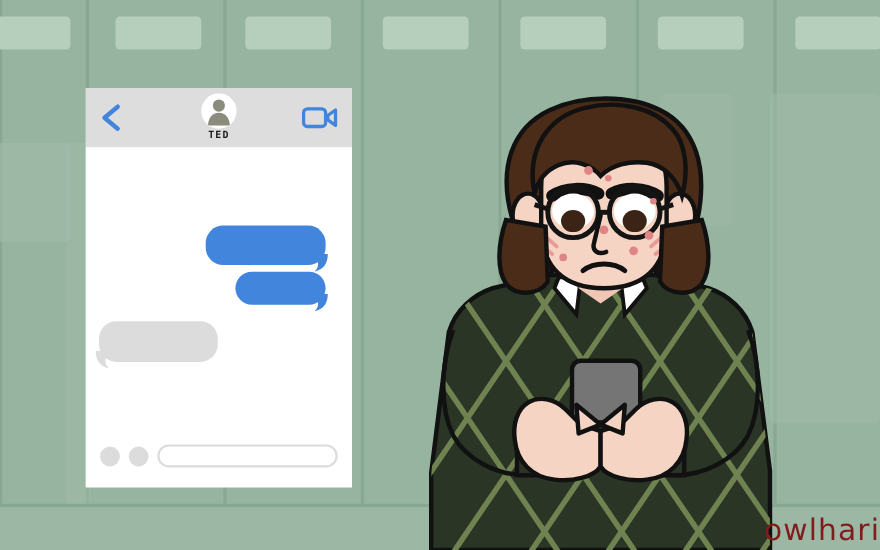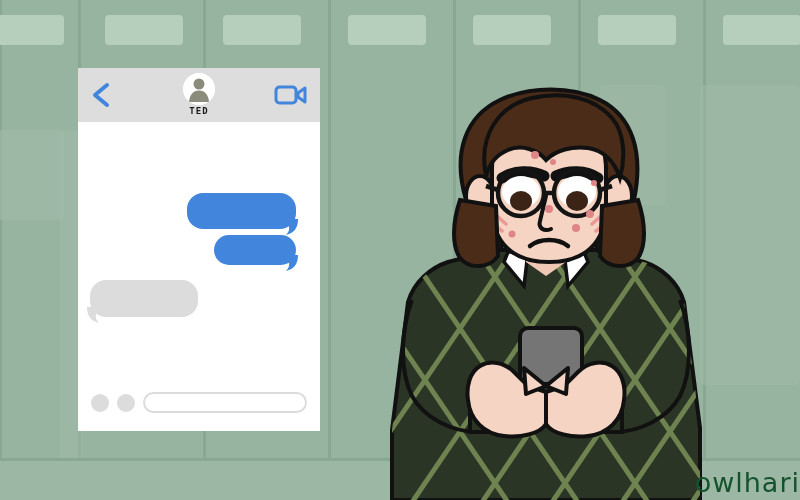--- a/index.html
+++ b/index.html
@@ -7,21 +7,21 @@
     width:800px;height:500px;overflow:hidden;
     font-family:"Liberation Sans", sans-serif;
     background:#97b4a0;
     position:relative;
   }
   #scene{position:absolute;inset:0;width:800px;height:500px;}
   #scene svg{display:block;}
 
   
   .phone{
-    position:absolute;left:78px;top:68px;width:242px;height:363px;
+    position:absolute;left:78px;top:80px;width:242px;height:363px;
     background:#ffffff;
     box-shadow:0 0 0 0 rgba(0,0,0,0);
   }
   .phone-header{
     position:relative;height:54px;background:#dddddd;
     display:flex;align-items:center;
   }
   .back-chevron{
     position:absolute;left:12px;top:14px;width:22px;height:26px;
     cursor:pointer;
@@ -59,21 +59,21 @@
   }
   .dot{width:18px;height:18px;border-radius:50%;background:#dcdcdc;flex:0 0 auto;}
   .msg-input{
     flex:1 1 auto;height:21px;border-radius:11px;background:#ffffff;
     border:2px solid #dcdcdc;box-sizing:border-box;
   }
 
   
   .watermark{
     position:absolute;right:0px;bottom:2px;
-    font-size:27px;color:#14532d;letter-spacing:1px;
+    font-size:27px;color:#7f1d1d;letter-spacing:1px;
     font-family:"DejaVu Sans", sans-serif;
     user-select:none;pointer-events:none;
   }
 </style>
 </head>
 <body>
 
 <div id="scene">
 <svg width="800" height="500" viewBox="0 0 800 500" xmlns="http://www.w3.org/2000/svg">
   <defs>

